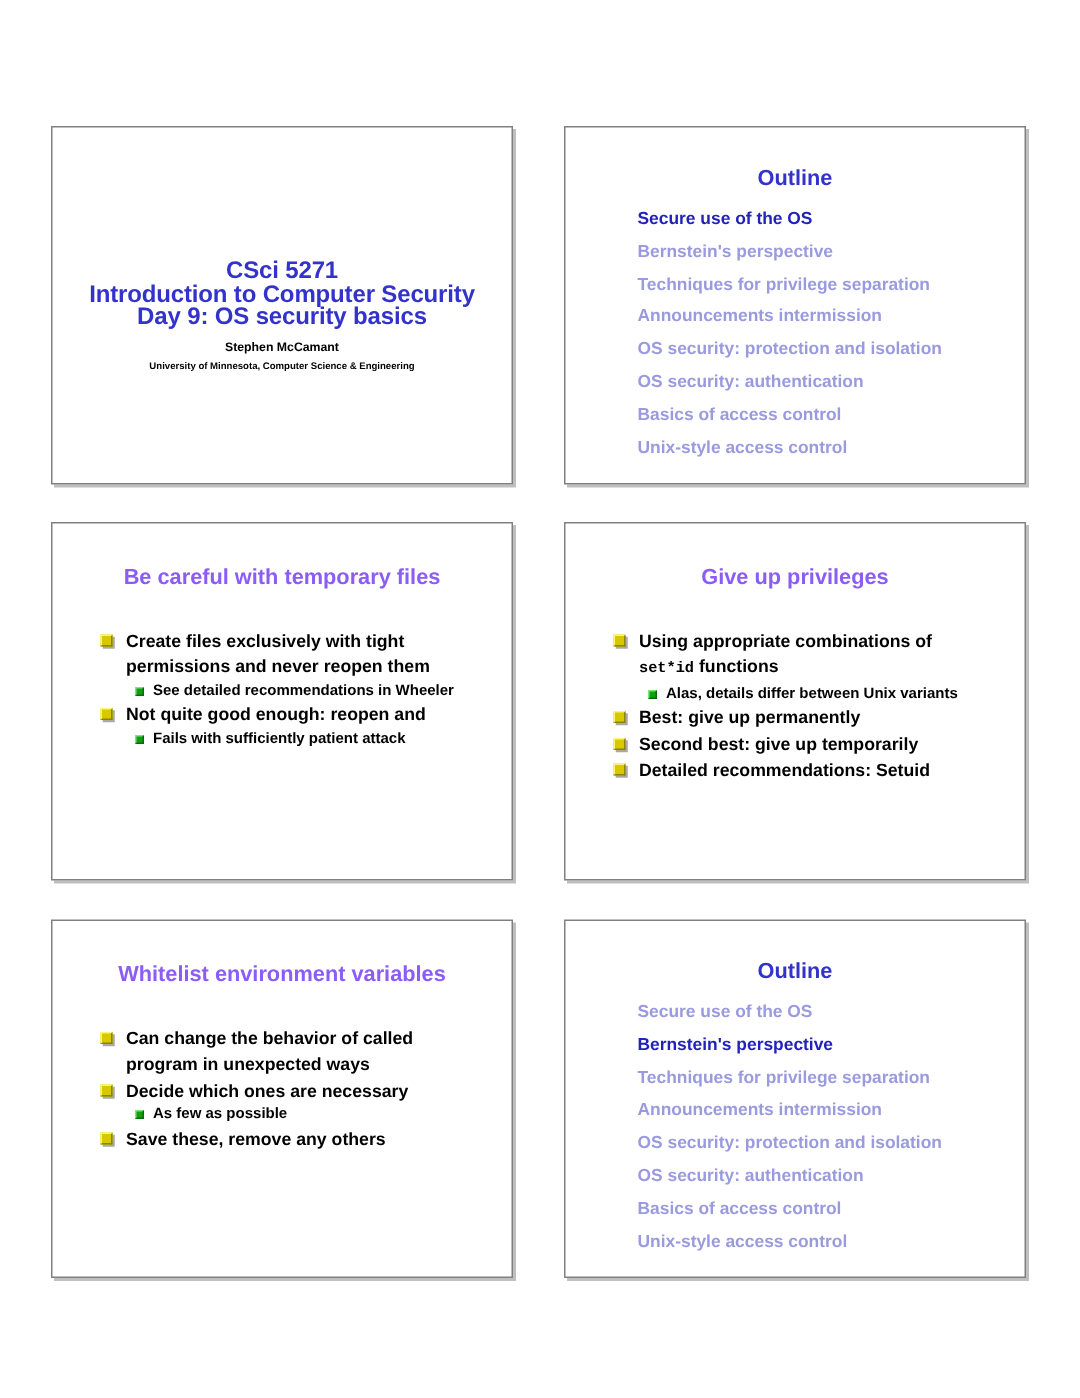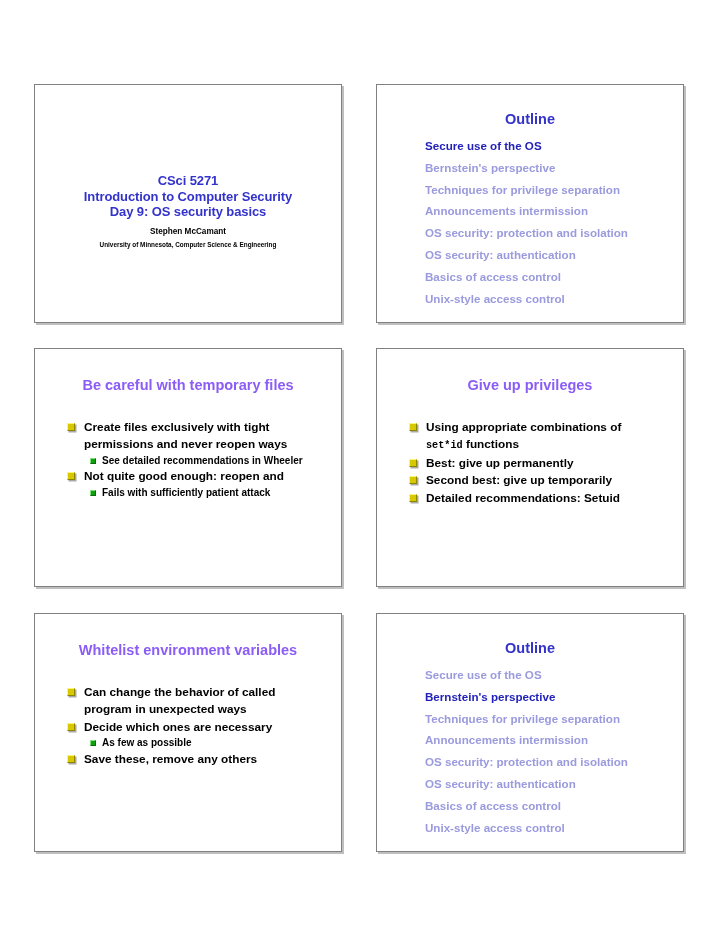--- a/index.html
+++ b/index.html
@@ -40,21 +40,21 @@
   
   .title-slide-inner {
     position: absolute;
     left: 0; right: 0;
     top: 88px;
     text-align: center;
     padding: 0 10px;
   }
   .ts-line {
     color: #3333cc;
-    font-size: 13px;
+    font-size: 16px;
     line-height: 15.6px;
     letter-spacing: -0.1px;
   }
   .ts-author {
     color: #000000;
     font-size: 8.2px;
     line-height: 13px;
     margin-top: 5px;
   }
   .ts-affil {
@@ -189,21 +189,21 @@
     </div>
   </div>
 
   <div class="slide col-left row-2">
     <div class="slide-title">Be careful with temporary files</div>
     <div class="body-list">
 
       <div class="bullet-row lvl1">
         <span class="b-mark bullet-gold"></span>
         <span class="cont">Create files exclusively with tight</span>
-        <span class="cont">permissions and never reopen ways</span>
+        <span class="cont">permissions and never reopen them</span>
       </div>
 
       <div class="bullet-row lvl2">
         <span class="b-mark bullet-green"></span>
         <span class="cont">See detailed recommendations in Wheeler</span>
       </div>
 
       <div class="bullet-row lvl1">
         <span class="b-mark bullet-gold"></span>
         <span class="cont">Not quite good enough: reopen and</span>
@@ -220,20 +220,24 @@
   <div class="slide col-right row-2">
     <div class="slide-title">Give up privileges</div>
     <div class="body-list">
 
       <div class="bullet-row lvl1">
         <span class="b-mark bullet-gold"></span>
         <span class="cont">Using appropriate combinations of</span>
         <span class="cont"><span class="mono">set*id</span><span> functions</span></span>
       </div>
 
+      <div class="bullet-row lvl2">
+        <span class="b-mark bullet-green"></span>
+        <span class="cont">Alas, details differ between Unix variants</span>
+      </div>
 
       <div class="bullet-row lvl1">
         <span class="b-mark bullet-gold"></span>
         <span class="cont">Best: give up permanently</span>
       </div>
 
       <div class="bullet-row lvl1">
         <span class="b-mark bullet-gold"></span>
         <span class="cont">Second best: give up temporarily</span>
       </div>

